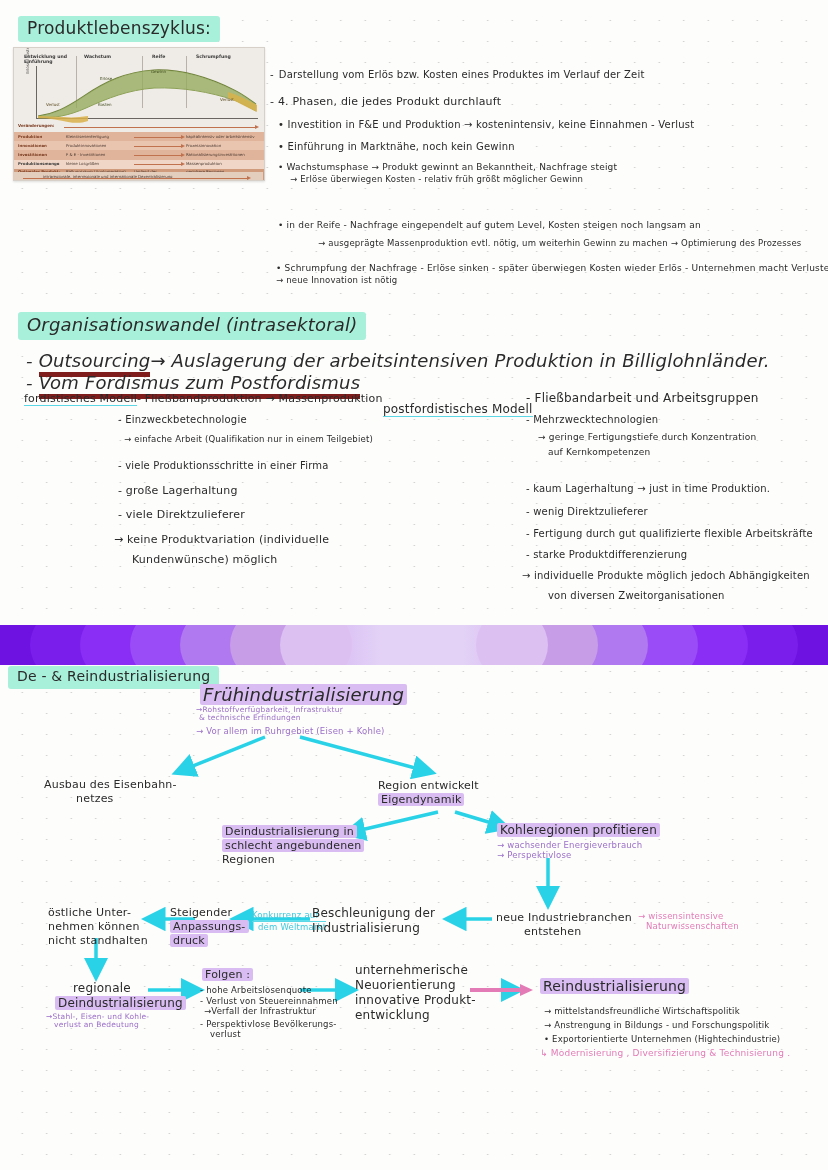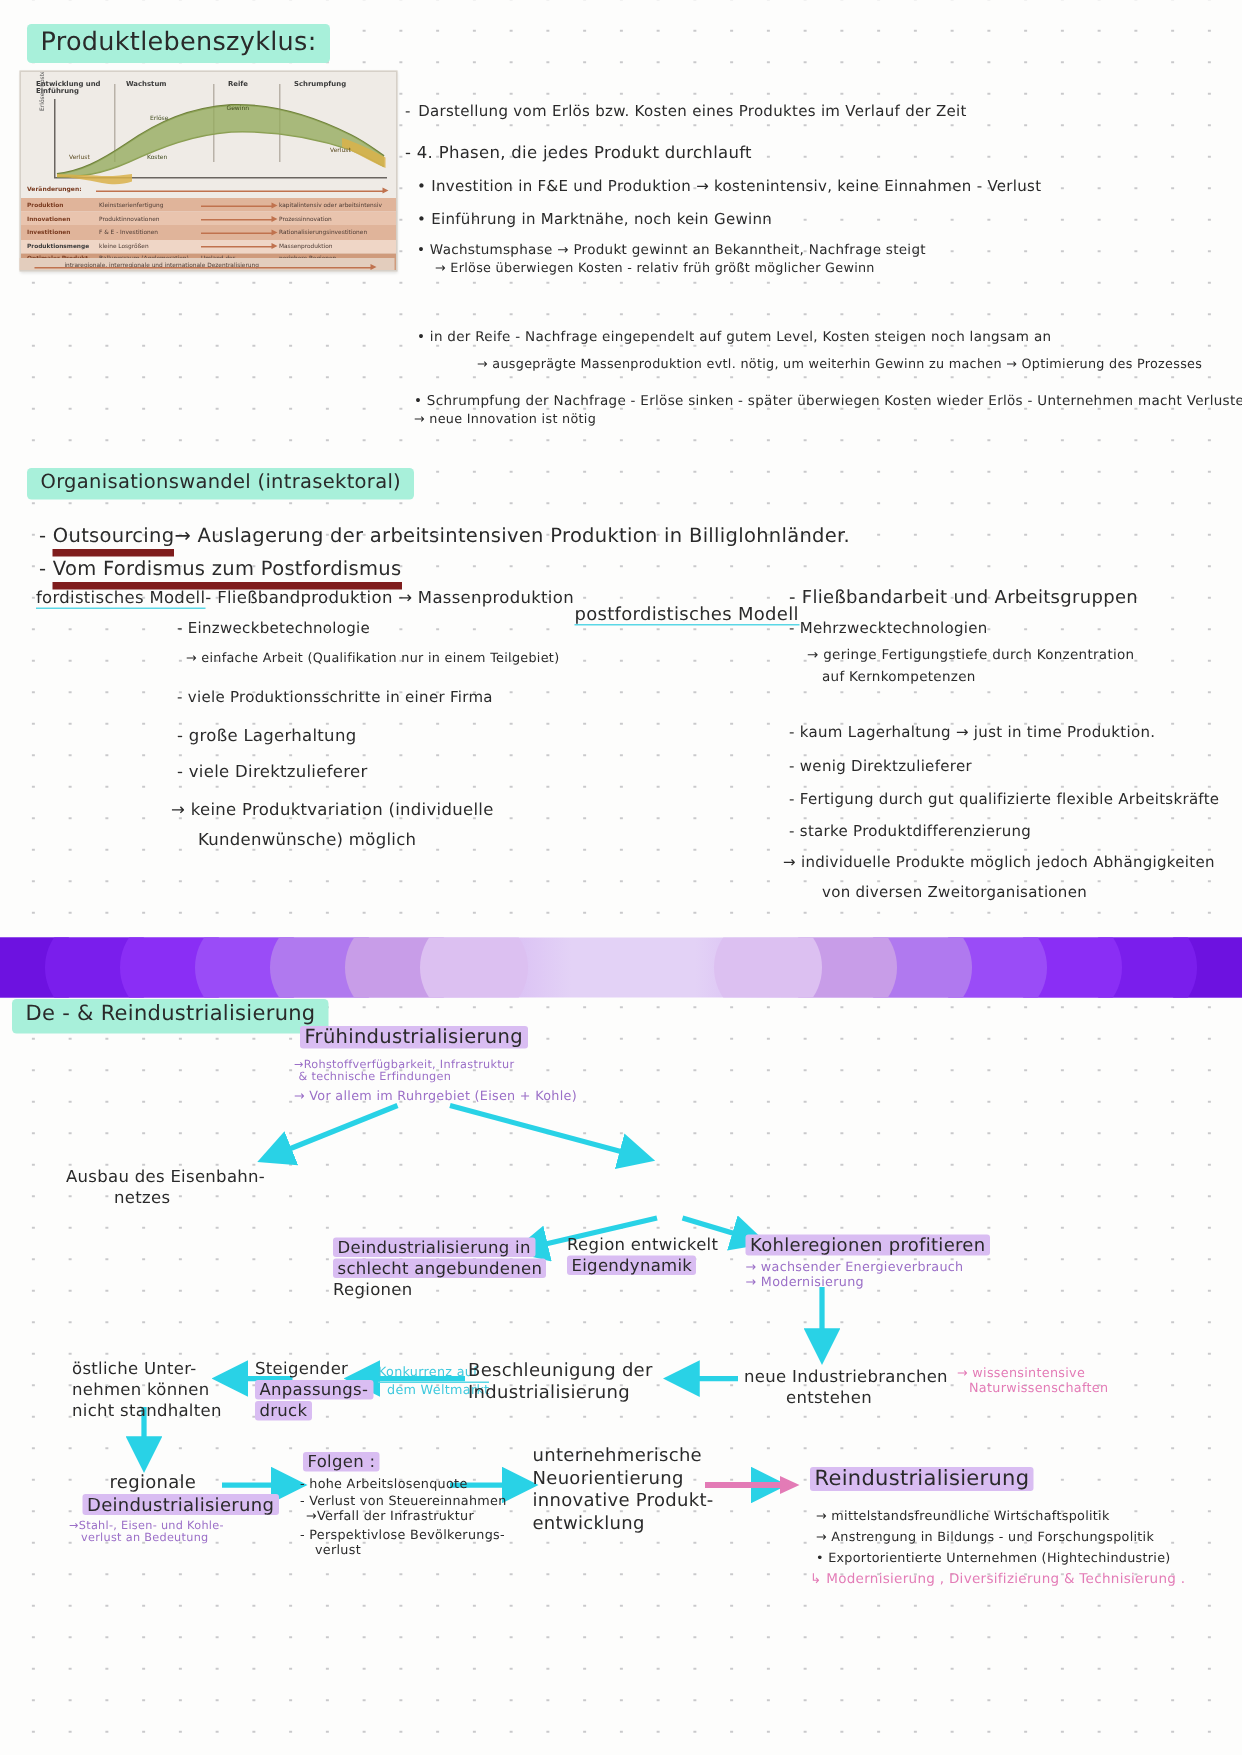--- a/index.html
+++ b/index.html
@@ -15,21 +15,21 @@
     position:absolute;inset:0;
     background-image:radial-gradient(#c9c9cb 0.9px, transparent 1px);
     background-size:24.5px 21px;
     background-position:10px 10px;
   }
   .abs{position:absolute;}
 
   
   .hw{font-family:"DejaVu Sans", sans-serif;letter-spacing:.2px;line-height:1.25;}
   .t9{font-size:9px;} .t10{font-size:10px;} .t11{font-size:11px;}
-  .t12{font-size:12px;} .t13{font-size:13px;} .t14{font-size:14px;} .t17{font-size:17px;}
+  .t12{font-size:12px;} .t13{font-size:18px;font-style:italic;} .t14{font-size:14px;} .t17{font-size:17px;}
   .t7{font-size:7.5px;} .t8{font-size:8.5px;}
 
   
   .hl-mint{background:#a8f0da;padding:2px 9px 3px 9px;border-radius:3px;display:inline-block;}
   .hl-purple{background:#d9bdf2;padding:0 3px;border-radius:2px;box-decoration-break:clone;}
   .ul-cyan{border-bottom:5px solid #7f1d1d;padding-bottom:1px;}
   .ul-thin{border-bottom:1.2px solid #5bd7e6;}
   .purpletxt{color:#9b6fc7;}
   .pinktxt{color:#e37bb6;}
   .cyantxt{color:#3fc9dd;}
@@ -258,36 +258,36 @@
 </div>
 <div class="node hw t7 purpletxt" style="left:196px;top:705px;white-space:nowrap;">→Rohstoffverfügbarkeit, Infrastruktur</div>
 <div class="node hw t7 purpletxt" style="left:199px;top:713px;white-space:nowrap;">&amp; technische Erfindungen</div>
 <div class="node hw t8 purpletxt" style="left:196px;top:726px;white-space:nowrap;">→ Vor allem im Ruhrgebiet (Eisen + Kohle)</div>
 
 <div class="node hw t11" style="left:44px;top:778px;">
   <div>Ausbau des Eisenbahn-</div>
   <div style="margin-left:32px;">netzes</div>
 </div>
 
-<div class="node hw t11" style="left:378px;top:779px;margin-top:44px;">
+<div class="node hw t11" style="left:378px;top:779px;">
   <div>Region entwickelt</div>
   <div><span class="hl-purple">Eigendynamik</span></div>
 </div>
 
 <div class="node hw t11" style="left:222px;top:825px;">
   <div><span class="hl-purple">Deindustrialisierung in</span></div>
   <div><span class="hl-purple">schlecht angebundenen</span></div>
   <div>Regionen</div>
 </div>
 
 <div class="node hw t12" style="left:497px;top:823px;">
   <span class="hl-purple">Kohleregionen profitieren</span>
 </div>
 <div class="node hw t8 purpletxt" style="left:497px;top:840px;white-space:nowrap;">→ wachsender Energieverbrauch</div>
-<div class="node hw t8 purpletxt" style="left:497px;top:850px;white-space:nowrap;">→ Modernisierung</div>
+<div class="node hw t8 purpletxt" style="left:497px;top:850px;white-space:nowrap;">→ Perspektivlose</div>
 
 <div class="node hw t11" style="left:48px;top:906px;">
   <div>östliche Unter-</div>
   <div>nehmen können</div>
   <div>nicht standhalten</div>
 </div>
 
 <div class="node hw t11" style="left:170px;top:906px;">
   <div>Steigender</div>
   <div><span class="hl-purple">Anpassungs-</span></div>

